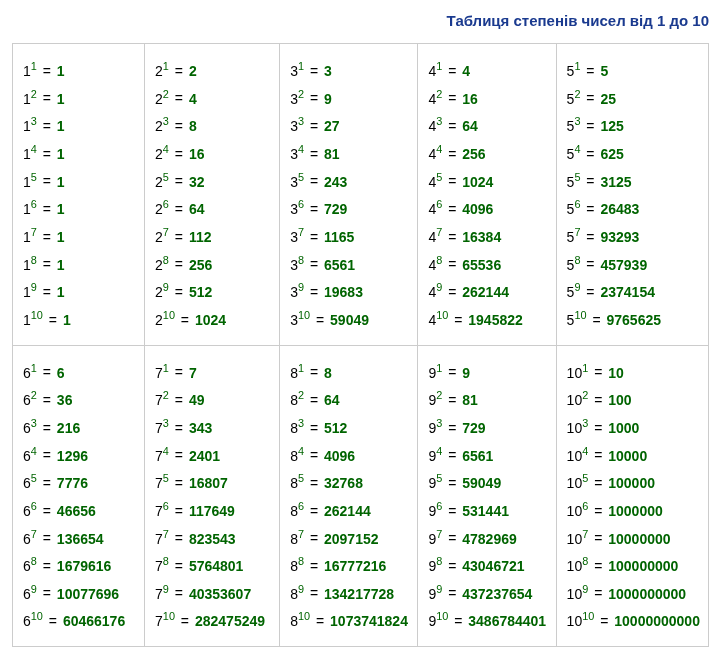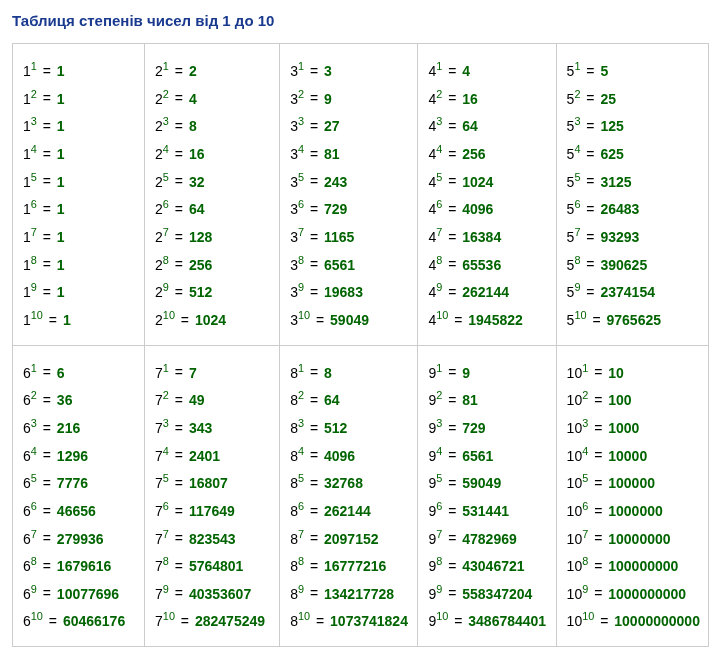--- a/index.html
+++ b/index.html
@@ -4,21 +4,21 @@
 <style>
   body {
     margin: 0;
     padding: 12px;
     font-family: Arial, sans-serif;
     font-size: 14px;
     color: #000;
     background: #fff;
   }
   .title {
-    text-align: left;
+    text-align: right;
     font-weight: bold;
     color: #1a3a8f;
     margin-bottom: 14px;
     font-size: 15px;
   }
   table.outer {
     border-collapse: collapse;
     width: 100%;
     padding-left: 32px;
   }
@@ -70,21 +70,21 @@
           <div class="row-entry"><span class="base">1</span><span class="exp">9</span><span class="eq"> = </span><span class="val">1</span></div>
           <div class="row-entry"><span class="base">1</span><span class="exp">10</span><span class="eq"> = </span><span class="val">1</span></div>
         </td>
     <td class="cell">
           <div class="row-entry"><span class="base">2</span><span class="exp">1</span><span class="eq"> = </span><span class="val">2</span></div>
           <div class="row-entry"><span class="base">2</span><span class="exp">2</span><span class="eq"> = </span><span class="val">4</span></div>
           <div class="row-entry"><span class="base">2</span><span class="exp">3</span><span class="eq"> = </span><span class="val">8</span></div>
           <div class="row-entry"><span class="base">2</span><span class="exp">4</span><span class="eq"> = </span><span class="val">16</span></div>
           <div class="row-entry"><span class="base">2</span><span class="exp">5</span><span class="eq"> = </span><span class="val">32</span></div>
           <div class="row-entry"><span class="base">2</span><span class="exp">6</span><span class="eq"> = </span><span class="val">64</span></div>
-          <div class="row-entry"><span class="base">2</span><span class="exp">7</span><span class="eq"> = </span><span class="val">128</span></div>
+          <div class="row-entry"><span class="base">2</span><span class="exp">7</span><span class="eq"> = </span><span class="val">112</span></div>
           <div class="row-entry"><span class="base">2</span><span class="exp">8</span><span class="eq"> = </span><span class="val">256</span></div>
           <div class="row-entry"><span class="base">2</span><span class="exp">9</span><span class="eq"> = </span><span class="val">512</span></div>
           <div class="row-entry"><span class="base">2</span><span class="exp">10</span><span class="eq"> = </span><span class="val">1024</span></div>
         </td>
     <td class="cell">
           <div class="row-entry"><span class="base">3</span><span class="exp">1</span><span class="eq"> = </span><span class="val">3</span></div>
           <div class="row-entry"><span class="base">3</span><span class="exp">2</span><span class="eq"> = </span><span class="val">9</span></div>
           <div class="row-entry"><span class="base">3</span><span class="exp">3</span><span class="eq"> = </span><span class="val">27</span></div>
           <div class="row-entry"><span class="base">3</span><span class="exp">4</span><span class="eq"> = </span><span class="val">81</span></div>
           <div class="row-entry"><span class="base">3</span><span class="exp">5</span><span class="eq"> = </span><span class="val">243</span></div>
@@ -107,34 +107,34 @@
           <div class="row-entry"><span class="base">4</span><span class="exp">10</span><span class="eq"> = </span><span class="val">1945822</span></div>
         </td>
     <td class="cell">
           <div class="row-entry"><span class="base">5</span><span class="exp">1</span><span class="eq"> = </span><span class="val">5</span></div>
           <div class="row-entry"><span class="base">5</span><span class="exp">2</span><span class="eq"> = </span><span class="val">25</span></div>
           <div class="row-entry"><span class="base">5</span><span class="exp">3</span><span class="eq"> = </span><span class="val">125</span></div>
           <div class="row-entry"><span class="base">5</span><span class="exp">4</span><span class="eq"> = </span><span class="val">625</span></div>
           <div class="row-entry"><span class="base">5</span><span class="exp">5</span><span class="eq"> = </span><span class="val">3125</span></div>
           <div class="row-entry"><span class="base">5</span><span class="exp">6</span><span class="eq"> = </span><span class="val">26483</span></div>
           <div class="row-entry"><span class="base">5</span><span class="exp">7</span><span class="eq"> = </span><span class="val">93293</span></div>
-          <div class="row-entry"><span class="base">5</span><span class="exp">8</span><span class="eq"> = </span><span class="val">390625</span></div>
+          <div class="row-entry"><span class="base">5</span><span class="exp">8</span><span class="eq"> = </span><span class="val">457939</span></div>
           <div class="row-entry"><span class="base">5</span><span class="exp">9</span><span class="eq"> = </span><span class="val">2374154</span></div>
           <div class="row-entry"><span class="base">5</span><span class="exp">10</span><span class="eq"> = </span><span class="val">9765625</span></div>
         </td>
   </tr>
   <tr>
     <td class="cell">
           <div class="row-entry"><span class="base">6</span><span class="exp">1</span><span class="eq"> = </span><span class="val">6</span></div>
           <div class="row-entry"><span class="base">6</span><span class="exp">2</span><span class="eq"> = </span><span class="val">36</span></div>
           <div class="row-entry"><span class="base">6</span><span class="exp">3</span><span class="eq"> = </span><span class="val">216</span></div>
           <div class="row-entry"><span class="base">6</span><span class="exp">4</span><span class="eq"> = </span><span class="val">1296</span></div>
           <div class="row-entry"><span class="base">6</span><span class="exp">5</span><span class="eq"> = </span><span class="val">7776</span></div>
           <div class="row-entry"><span class="base">6</span><span class="exp">6</span><span class="eq"> = </span><span class="val">46656</span></div>
-          <div class="row-entry"><span class="base">6</span><span class="exp">7</span><span class="eq"> = </span><span class="val">279936</span></div>
+          <div class="row-entry"><span class="base">6</span><span class="exp">7</span><span class="eq"> = </span><span class="val">136654</span></div>
           <div class="row-entry"><span class="base">6</span><span class="exp">8</span><span class="eq"> = </span><span class="val">1679616</span></div>
           <div class="row-entry"><span class="base">6</span><span class="exp">9</span><span class="eq"> = </span><span class="val">10077696</span></div>
           <div class="row-entry"><span class="base">6</span><span class="exp">10</span><span class="eq"> = </span><span class="val">60466176</span></div>
         </td>
     <td class="cell">
           <div class="row-entry"><span class="base">7</span><span class="exp">1</span><span class="eq"> = </span><span class="val">7</span></div>
           <div class="row-entry"><span class="base">7</span><span class="exp">2</span><span class="eq"> = </span><span class="val">49</span></div>
           <div class="row-entry"><span class="base">7</span><span class="exp">3</span><span class="eq"> = </span><span class="val">343</span></div>
           <div class="row-entry"><span class="base">7</span><span class="exp">4</span><span class="eq"> = </span><span class="val">2401</span></div>
           <div class="row-entry"><span class="base">7</span><span class="exp">5</span><span class="eq"> = </span><span class="val">16807</span></div>
@@ -158,21 +158,21 @@
         </td>
     <td class="cell">
           <div class="row-entry"><span class="base">9</span><span class="exp">1</span><span class="eq"> = </span><span class="val">9</span></div>
           <div class="row-entry"><span class="base">9</span><span class="exp">2</span><span class="eq"> = </span><span class="val">81</span></div>
           <div class="row-entry"><span class="base">9</span><span class="exp">3</span><span class="eq"> = </span><span class="val">729</span></div>
           <div class="row-entry"><span class="base">9</span><span class="exp">4</span><span class="eq"> = </span><span class="val">6561</span></div>
           <div class="row-entry"><span class="base">9</span><span class="exp">5</span><span class="eq"> = </span><span class="val">59049</span></div>
           <div class="row-entry"><span class="base">9</span><span class="exp">6</span><span class="eq"> = </span><span class="val">531441</span></div>
           <div class="row-entry"><span class="base">9</span><span class="exp">7</span><span class="eq"> = </span><span class="val">4782969</span></div>
           <div class="row-entry"><span class="base">9</span><span class="exp">8</span><span class="eq"> = </span><span class="val">43046721</span></div>
-          <div class="row-entry"><span class="base">9</span><span class="exp">9</span><span class="eq"> = </span><span class="val">558347204</span></div>
+          <div class="row-entry"><span class="base">9</span><span class="exp">9</span><span class="eq"> = </span><span class="val">437237654</span></div>
           <div class="row-entry"><span class="base">9</span><span class="exp">10</span><span class="eq"> = </span><span class="val">3486784401</span></div>
         </td>
     <td class="cell">
           <div class="row-entry"><span class="base">10</span><span class="exp">1</span><span class="eq"> = </span><span class="val">10</span></div>
           <div class="row-entry"><span class="base">10</span><span class="exp">2</span><span class="eq"> = </span><span class="val">100</span></div>
           <div class="row-entry"><span class="base">10</span><span class="exp">3</span><span class="eq"> = </span><span class="val">1000</span></div>
           <div class="row-entry"><span class="base">10</span><span class="exp">4</span><span class="eq"> = </span><span class="val">10000</span></div>
           <div class="row-entry"><span class="base">10</span><span class="exp">5</span><span class="eq"> = </span><span class="val">100000</span></div>
           <div class="row-entry"><span class="base">10</span><span class="exp">6</span><span class="eq"> = </span><span class="val">1000000</span></div>
           <div class="row-entry"><span class="base">10</span><span class="exp">7</span><span class="eq"> = </span><span class="val">10000000</span></div>

